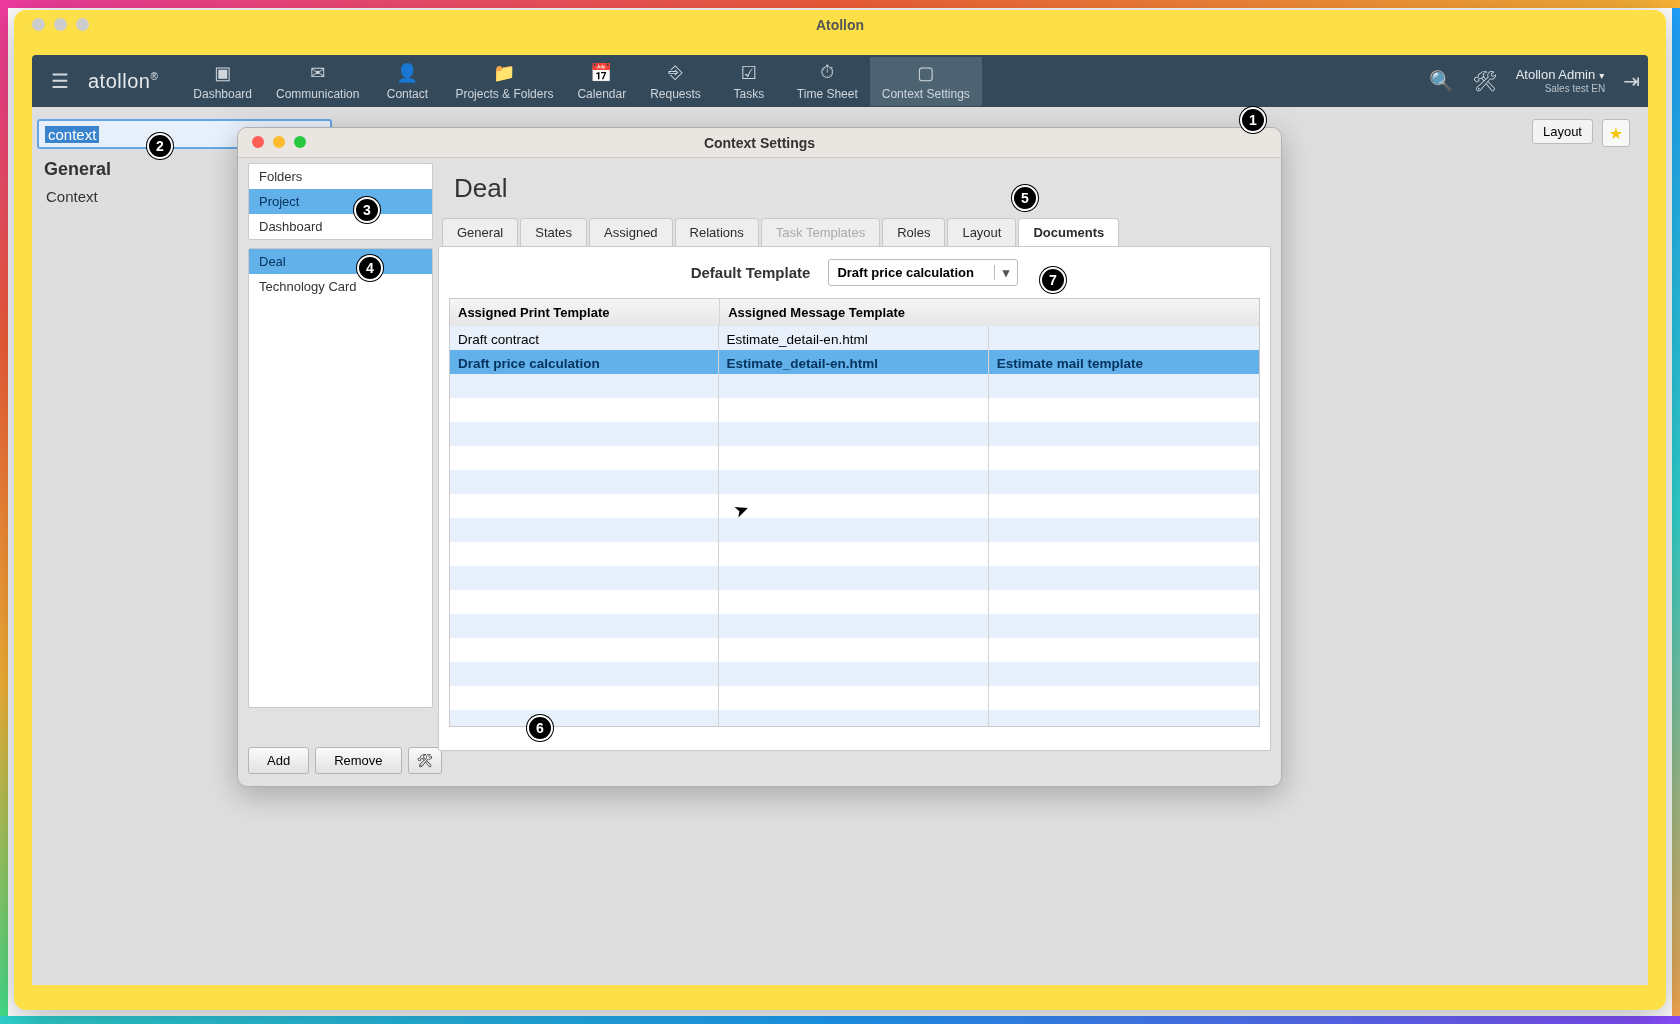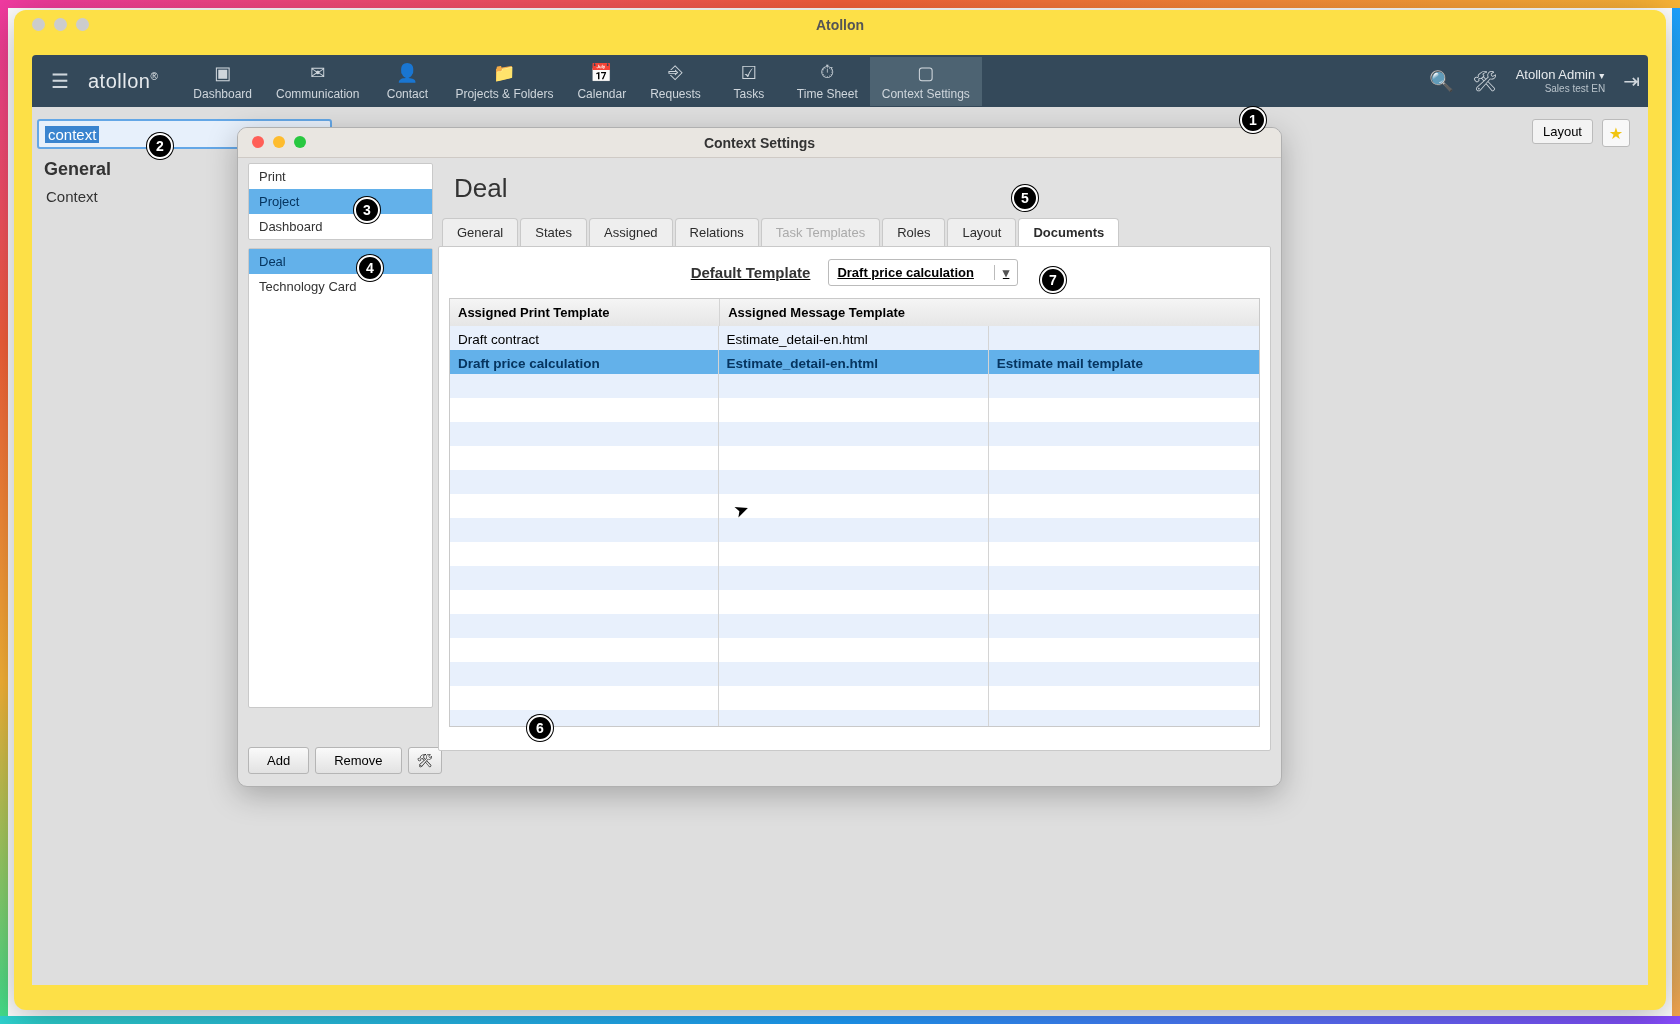--- a/index.html
+++ b/index.html
@@ -66,21 +66,21 @@
 
     
     .iw-main { position:absolute; left:200px; top:35px; right:10px; bottom:12px; }
     .iw-h1 { font-size:26px; color:#333; padding:10px 16px 14px; font-weight:500;}
     .tabs { display:flex; gap:2px; padding:0 4px;}
     .tabs .tab { background:#eee; border:1px solid #c9c9c9; border-bottom:none; padding:6px 14px; font-size:13px; border-radius:4px 4px 0 0; cursor:pointer; color:#2c2c2c;}
     .tabs .tab.disabled { color:#aaa; cursor:default;}
     .tabs .tab.active { background:#fff; font-weight:700;}
     .tab-panel { background:#fff; border:1px solid #c9c9c9; border-radius:2px; padding:12px 10px; height:505px; overflow:hidden; position:relative;}
 
-    .def-row { display:flex; align-items:center; gap:18px; justify-content:center; margin-bottom:12px;text-decoration:underline;}
+    .def-row { display:flex; align-items:center; gap:18px; justify-content:center; margin-bottom:12px;}
     .def-row label { font-weight:600; font-size:15px; color:#333;}
     .select { border:1px solid #bbb; border-radius:3px; width:190px; height:27px; display:flex; align-items:center; justify-content:space-between; padding:0 8px; background:#fff; font-weight:700; font-size:13px; cursor:pointer;}
     .select .dd { border-left:1px solid #bbb; padding-left:8px; color:#555;}
 
     .tbl { border:1px solid #c9c9c9; width:100%; }
     .tbl .hdr { display:flex; background:linear-gradient(#f5f5f5,#e6e6e6); font-weight:700; font-size:13px; }
     .tbl .hdr div, .tbl .tr div { padding:6px 8px; }
     .c1{width:33.2%; border-right:1px solid #d4d4d4;} .c2{width:33.4%; border-right:1px solid #d4d4d4;} .c3{width:33.4%;}
     .tbl .body { height:400px; overflow:hidden;}
     .tbl .tr { display:flex; font-size:13.5px; }
@@ -180,21 +180,21 @@
         <div class="iw-dots">
             <span class="r"></span>
             <span class="y"></span>
             <span class="g"></span>
           </div>
         <span>Context Settings</span>
       </div>
 
       <div class="iw-left">
         <div class="group">
-          <div class="row">Print</div>
+          <div class="row">Folders</div>
           <div class="row sel">Project</div>
           <div class="row">Dashboard</div>
         </div>
         <div class="g2full">
           <div class="row sel">Deal</div>
           <div class="row">Technology Card</div>
         </div>
         <div class="iw-left-buttons">
           <div class="ibtn">Add</div>
           <div class="ibtn">Remove</div>

